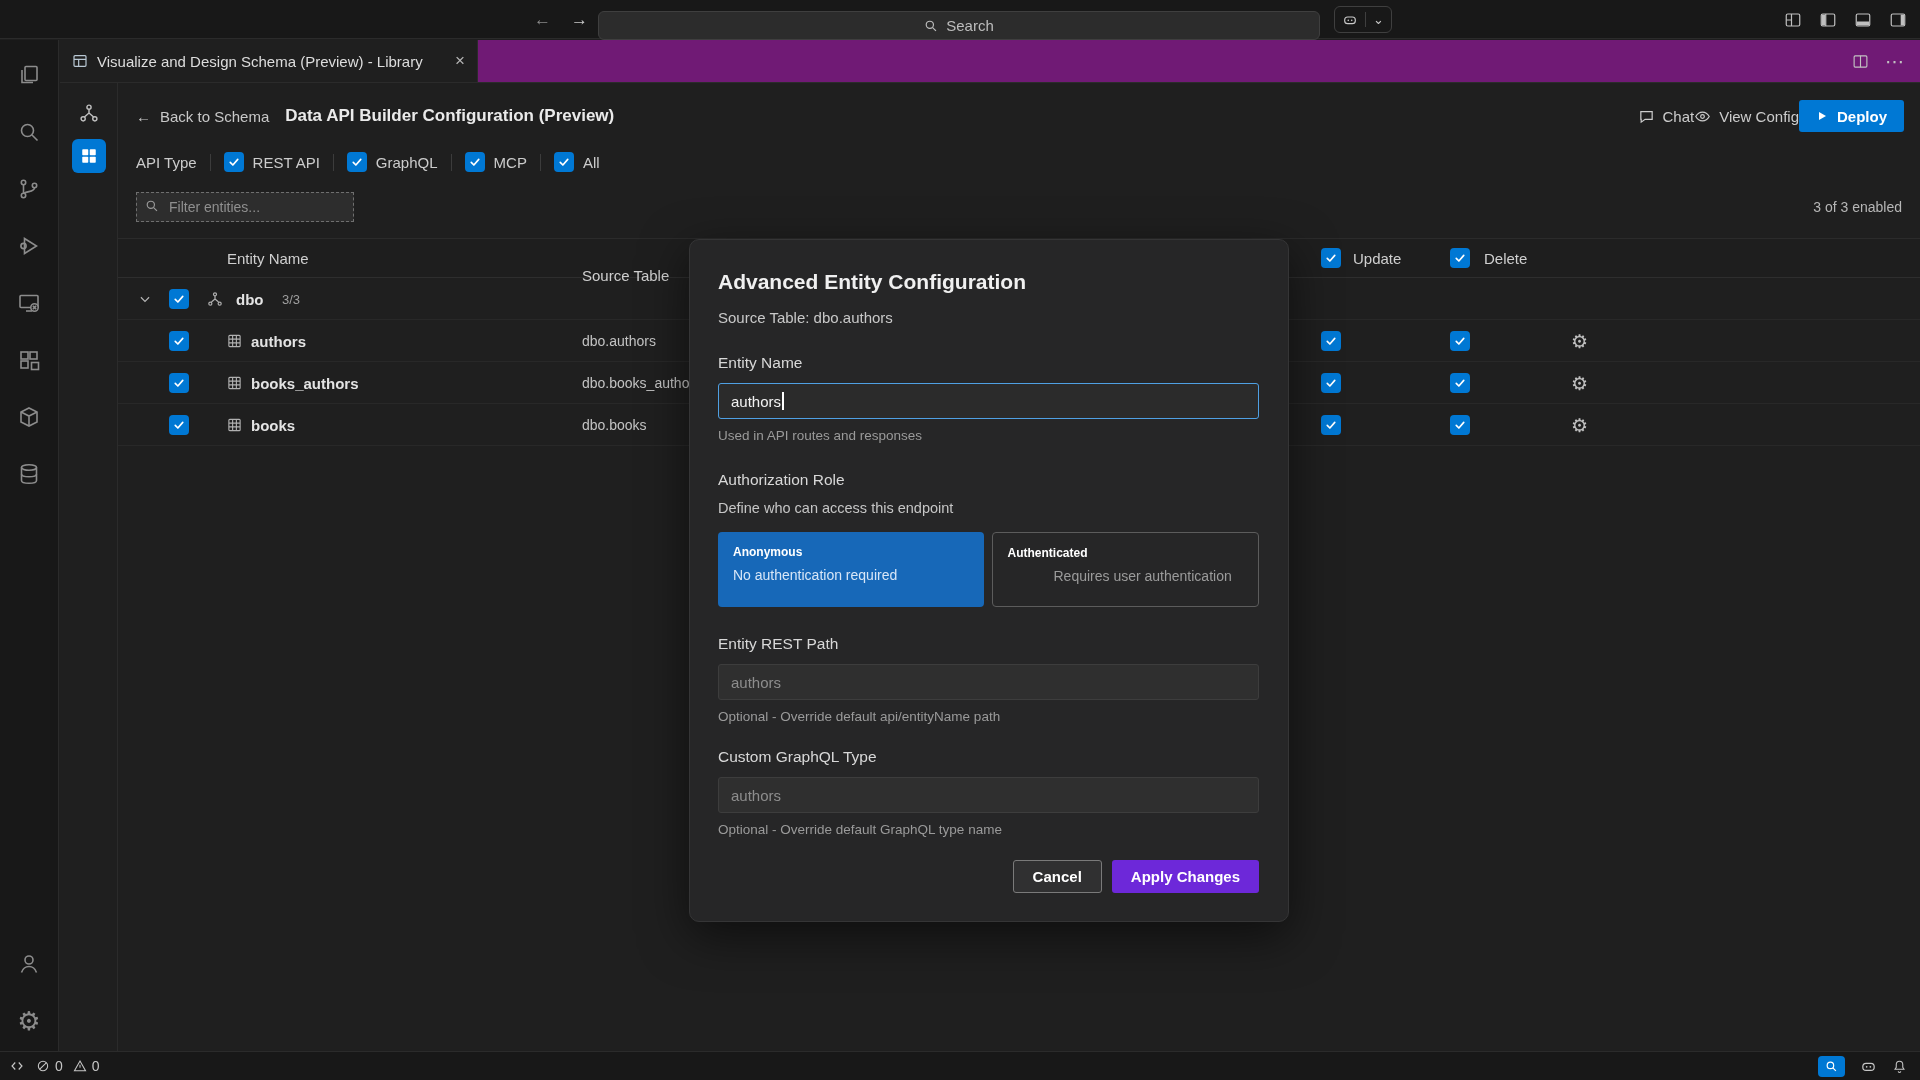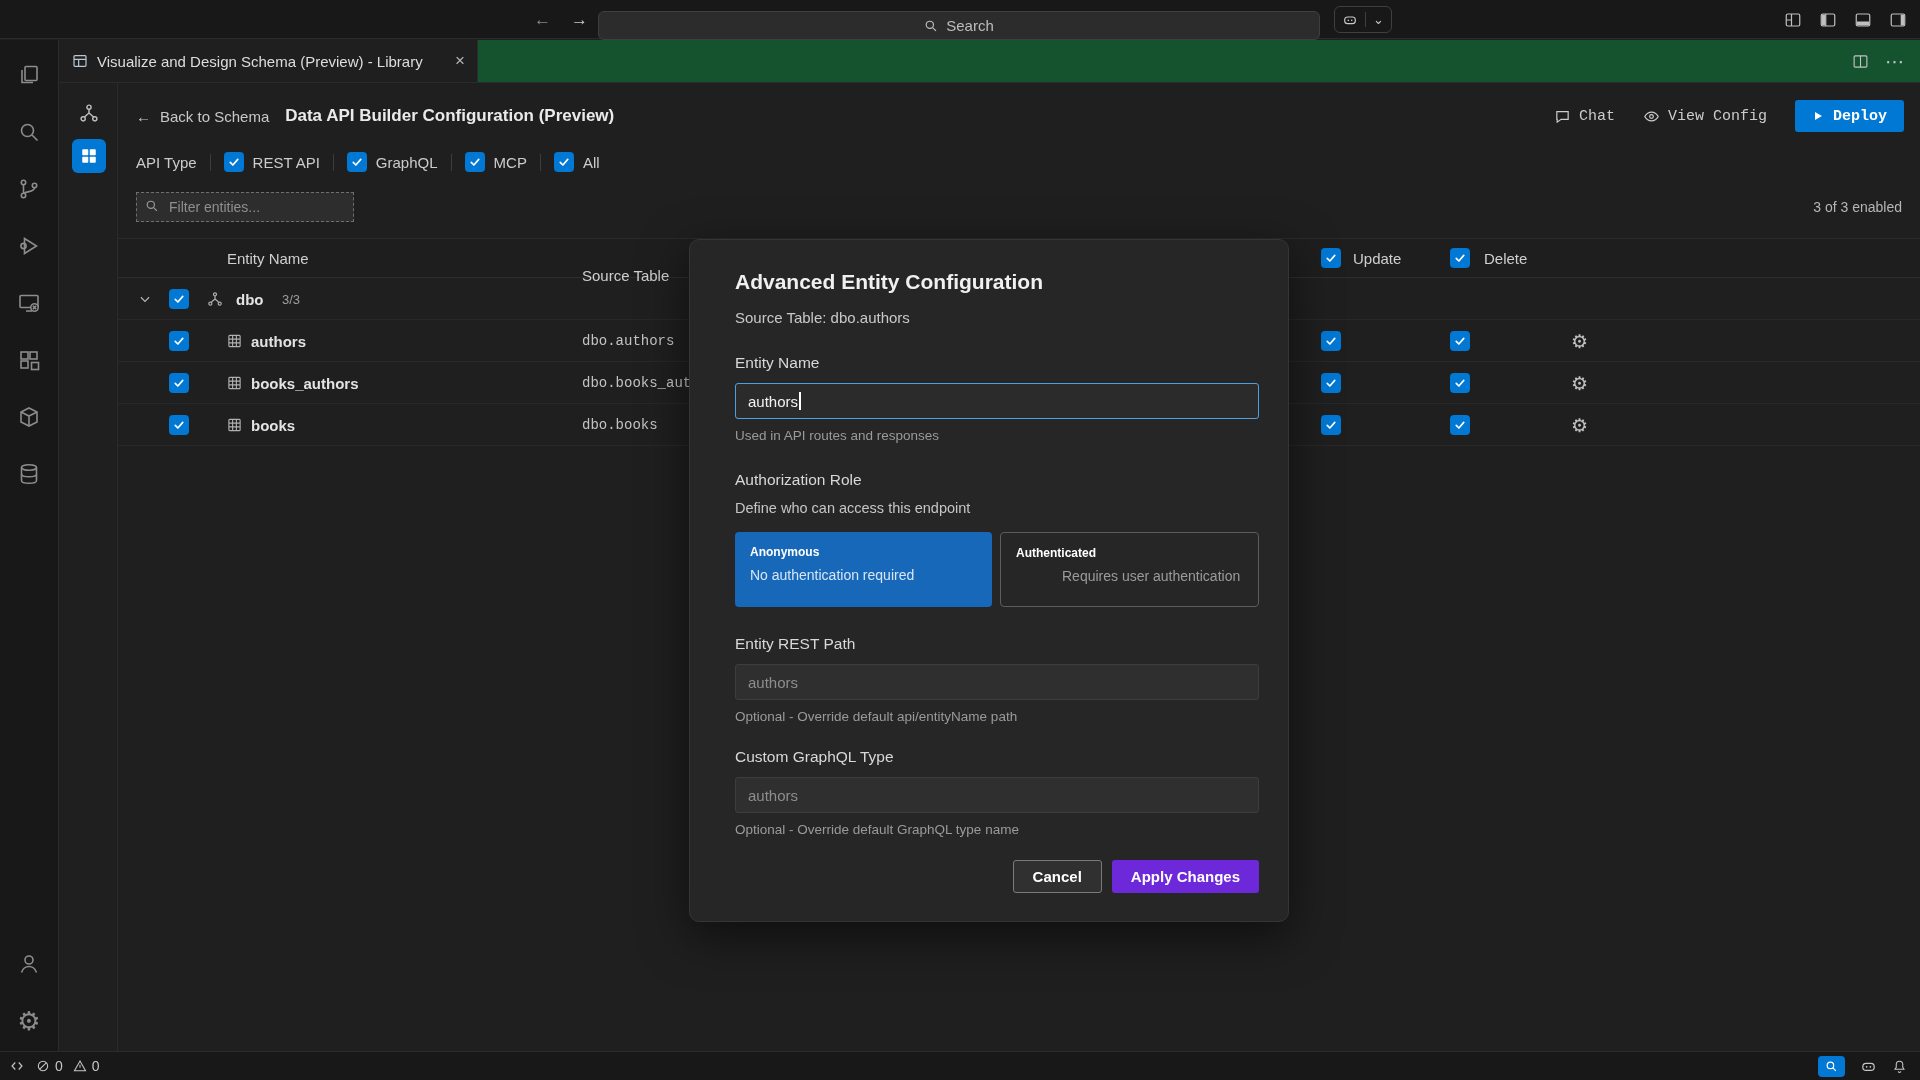--- a/index.html
+++ b/index.html
@@ -22,38 +22,38 @@
   .layout-icons{position:absolute;right:13px;top:0;height:39px;display:flex;align-items:center;gap:17px;color:#c0c0c0;}
 
   
   .activitybar{position:absolute;top:40px;bottom:29px;left:0;width:59px;background:#181818;border-right:1px solid #2b2b2b;display:flex;flex-direction:column;align-items:center;padding-top:6px;}
   .ab-icon{width:48px;height:57px;display:flex;align-items:center;justify-content:center;color:#8c8c8c;}
   .ab-bottom{margin-top:auto;display:flex;flex-direction:column;align-items:center;margin-bottom:2px;}
   .gear-glyph{font-size:26px;line-height:1;color:#8c8c8c;}
 
   
   .workbench{position:absolute;top:40px;left:60px;right:0;bottom:29px;display:flex;flex-direction:column;}
-  .tabbar{height:43px;background:#14532d;border-bottom:1px solid #2b2b2b;display:flex;align-items:stretch;flex:none;gap:28px;}
+  .tabbar{height:43px;background:#701a75;border-bottom:1px solid #2b2b2b;display:flex;align-items:stretch;flex:none;gap:28px;}
   .tab{width:418px;background:#1f1f1f;border-right:1px solid #2b2b2b;display:flex;align-items:center;padding:0 12px;gap:9px;font-size:15px;color:#dddddd;}
   .tab-close{margin-left:auto;color:#b5b5b5;font-size:17px;}
   .editor-actions{margin-left:auto;display:flex;align-items:center;gap:16px;padding-right:16px;color:#c2c2c2;}
   .more-glyph{font-size:19px;line-height:1;}
 
   .editor-row{flex:1;display:flex;min-height:0;}
   .side-toolbar{width:58px;border-right:1px solid #2b2b2b;display:flex;flex-direction:column;align-items:center;padding-top:13px;gap:9px;flex:none;}
   .tool{width:34px;height:34px;border-radius:6px;display:flex;align-items:center;justify-content:center;color:#c0c0c0;}
   .tool.selected{background:#0078d4;color:#ffffff;}
 
   .content{flex:1;position:relative;min-width:0;}
 
   
   .page-head{height:54px;display:flex;align-items:center;padding:0 16px 0 18px;margin-top:6px;}
   .back-link{display:flex;align-items:center;gap:9px;color:#c8c8c8;font-size:15px;cursor:default;}
   .page-title{font-size:17px;font-weight:bold;color:#eaeaea;margin-left:16px;}
-  .head-actions{margin-left:auto;display:flex;align-items:center;gap:28px;font-family:Liberation Mono, monospace;}
+  .head-actions{margin-left:auto;display:flex;align-items:center;}
   .text-btn{display:flex;align-items:center;gap:8px;color:#cccccc;font-size:15px;}
   .deploy-btn{background:#0078d4;color:#fff;height:32px;border-radius:3px;display:flex;align-items:center;gap:9px;padding:0 17px;font-size:15px;font-weight:bold;justify-content:flex-end;}
 
   
   .filter-row{display:flex;align-items:center;padding-left:18px;margin-top:4px;height:30px;gap:13px;font-size:15px;color:#cccccc;}
   .filter-item{display:flex;align-items:center;gap:9px;}
   .v-div{width:1px;height:17px;background:#3c3c3c;}
   .search-row{display:flex;align-items:center;padding:0 18px;margin-top:15px;}
   .filter-input-wrap{position:relative;width:218px;}
   .filter-input{width:218px;height:30px;background:#2d2d2d;border:1px dashed #6f6f6f;color:#c2c2c2;font-size:14px;font-family:inherit;padding:0 8px 0 32px;}
@@ -61,35 +61,35 @@
   .filter-mag{position:absolute;left:9px;top:7px;color:#9a9a9a;}
   .enabled-summary{margin-left:auto;color:#b6b6b6;font-size:14px;}
 
   
   .entity-table{margin-top:16px;}
   .t-row{position:relative;height:42px;border-bottom:1px solid #282828;}
   .t-head{height:40px;border-top:1px solid #2b2b2b;border-bottom:1px solid #2e2e2e;background:#1e1e1e;color:#cfcfcf;font-size:15px;}
   .cell{position:absolute;top:50%;transform:translateY(-50%);white-space:nowrap;}
   .cb{width:20px;height:20px;background:#0078d4;border-radius:4px;display:inline-flex;align-items:center;justify-content:center;flex:none;}
   .ent-name{font-weight:bold;color:#e3e3e3;font-size:15px;}
-  .src-val{color:#c3c3c3;font-size:14px;font-family:Liberation Mono, monospace;}
+  .src-val{color:#c3c3c3;font-size:14px;}
   .grp-count{color:#9f9f9f;font-size:13px;}
   .chev-icon{color:#b5b5b5;}
   .tbl-icon{color:#b0b0b0;}
   .row-gear{font-size:19px;color:#c0c0c0;line-height:1;}
 
   
   .statusbar{position:absolute;bottom:0;left:0;width:1920px;height:29px;background:#181818;border-top:1px solid #2b2b2b;display:flex;align-items:center;font-size:14px;color:#c6c6c6;z-index:5;}
   .sb-left{display:flex;align-items:center;gap:12px;padding-left:10px;}
   .sb-problems{display:flex;align-items:center;gap:5px;}
   .sb-right{margin-left:auto;display:flex;align-items:center;gap:15px;padding-right:13px;}
   .zoom-pill{background:#0078d4;border-radius:4px;width:27px;height:21px;display:flex;align-items:center;justify-content:center;color:#fff;}
 
   
-  .modal{position:absolute;left:689px;top:239px;width:600px;background:#262627;border:1px solid #353536;border-radius:10px;box-shadow:0 14px 48px rgba(0,0,0,0.55);padding:30px 29px 28px 45px;z-index:20;}
+  .modal{position:absolute;left:689px;top:239px;width:600px;background:#262627;border:1px solid #353536;border-radius:10px;box-shadow:0 14px 48px rgba(0,0,0,0.55);padding:30px 29px 28px 28px;z-index:20;}
   .m-title{font-size:21px;font-weight:bold;color:#f0f0f0;margin:0 0 15px 0;}
   .m-source{font-size:15px;color:#c9c9c9;}
   .m-label{font-size:15.5px;color:#d8d8d8;margin:28px 0 11px 0;}
   .m-help{font-size:13.5px;color:#9a9a9a;margin-top:9px;}
   .entity-input{height:36px;border:1px solid #4fa0e3;border-radius:3px;background:#2b2b2b;display:flex;align-items:center;padding:0 12px;font-size:15px;color:#f2f2f2;}
   .caret{width:2px;height:18px;background:#ffffff;margin-left:1px;}
   .m-input{width:100%;height:36px;background:#2f2f2f;border:1px solid #3d3d3d;border-radius:3px;color:#cccccc;font-size:15px;font-family:inherit;padding:0 12px;}
   .m-input::placeholder{color:#8d8d8d;}
   .role-row{display:flex;gap:8px;margin-top:16px;}
   .role-card{flex:1;border-radius:4px;padding:13px 15px;height:75px;}

